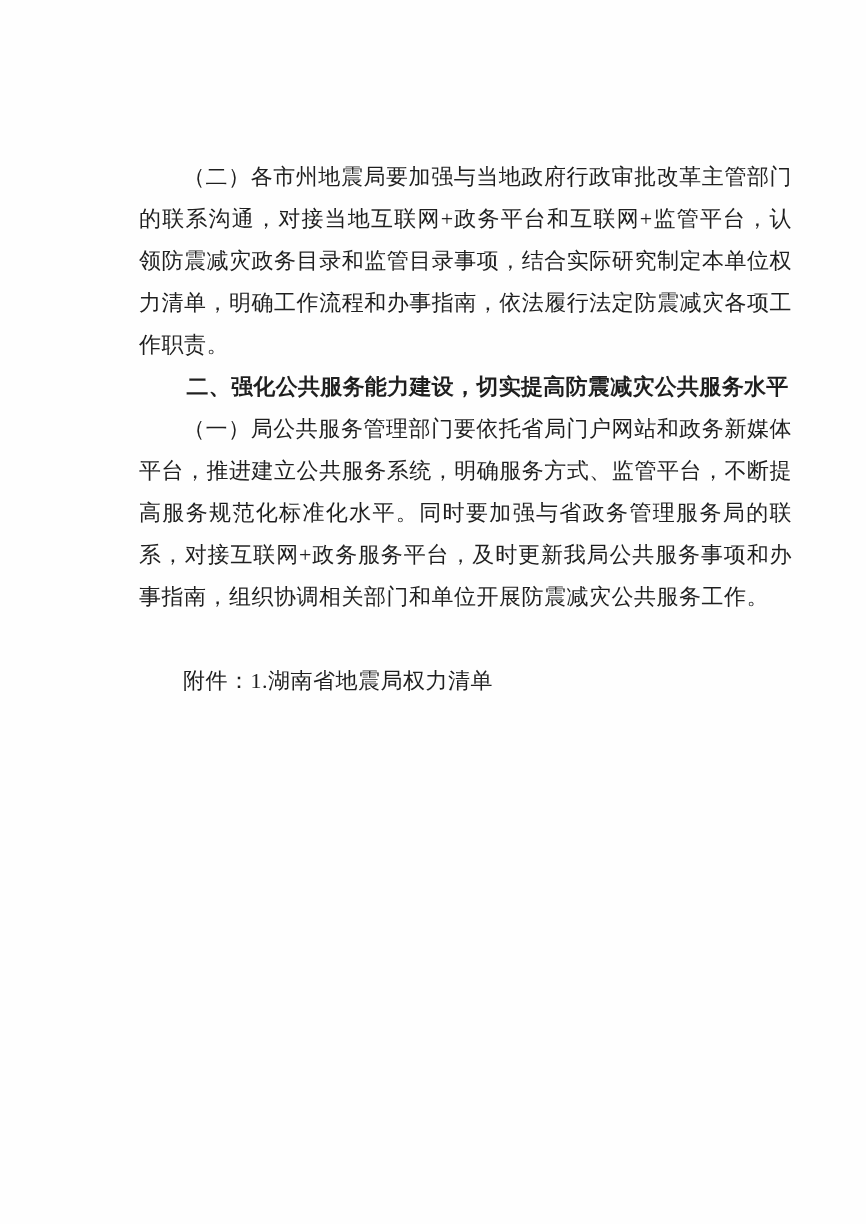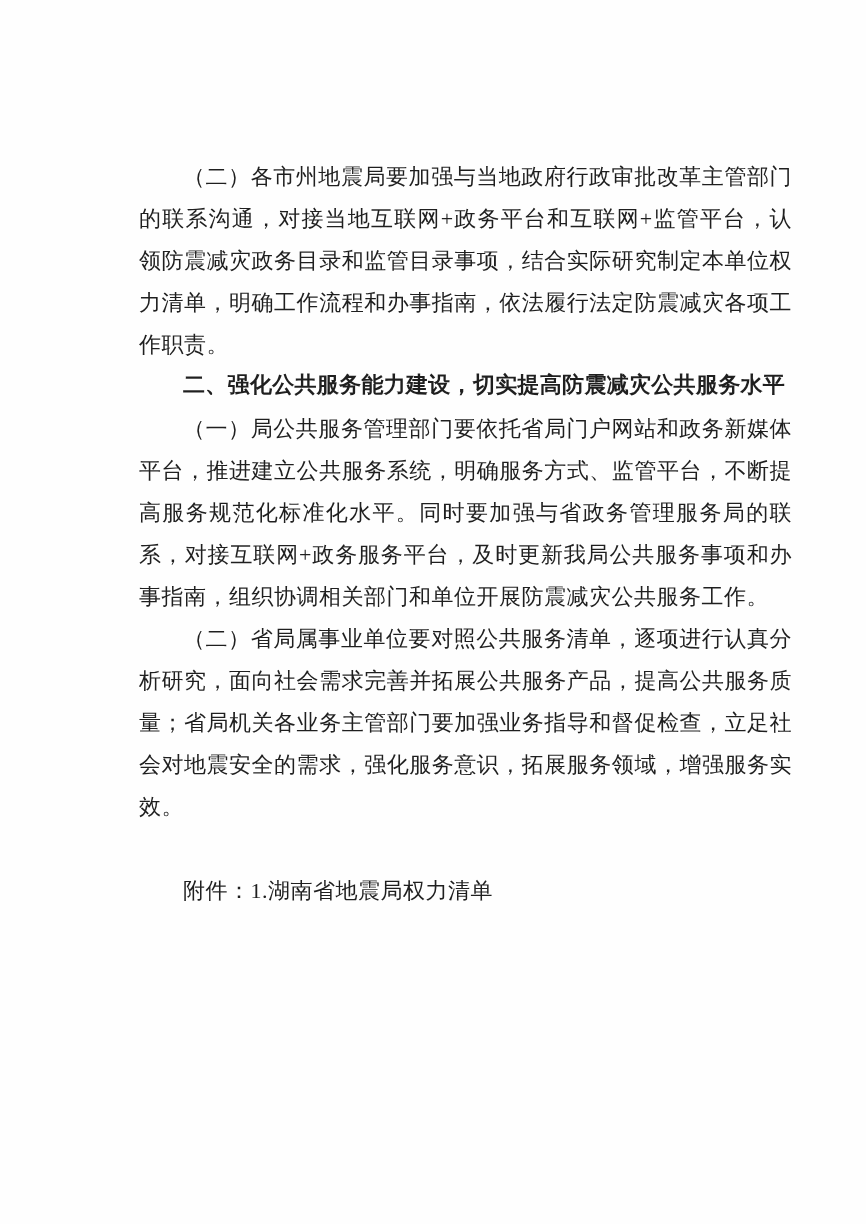--- a/index.html
+++ b/index.html
@@ -34,24 +34,24 @@
     text-align: justify;
     text-justify: inter-ideograph;
     margin-left: 36px;
   }
   .content p {
     margin: 0;
     padding: 0;
     text-indent: 2em;
   }
   .content p.section-heading {
-    font-family: Liberation Mono, monospace;
+    font-family: Liberation Serif, serif;
     font-weight: 700;
     letter-spacing: 0.3px;
-    text-align: left;
+    text-align: center;
   }
   .attachments {
     margin-top: 42px;
     padding-left: 2em;
     display: flex;
     align-items: flex-end;
     text-align: left;
   }
   .attach-label {
     flex: 0 0 auto;
@@ -69,21 +69,20 @@
 
 <div class="page">
   <div class="content">
 
     <p class="body-para">（二）各市州地震局要加强与当地政府行政审批改革主管部门的联系沟通，对接当地互联网+政务平台和互联网+监管平台，认领防震减灾政务目录和监管目录事项，结合实际研究制定本单位权力清单，明确工作流程和办事指南，依法履行法定防震减灾各项工作职责。</p>
 
     <p class="section-heading">二、强化公共服务能力建设，切实提高防震减灾公共服务水平</p>
 
     <p class="body-para">（一）局公共服务管理部门要依托省局门户网站和政务新媒体平台，推进建立公共服务系统，明确服务方式、监管平台，不断提高服务规范化标准化水平。同时要加强与省政务管理服务局的联系，对接互联网+政务服务平台，及时更新我局公共服务事项和办事指南，组织协调相关部门和单位开展防震减灾公共服务工作。</p>
 
-    <p class="body-para">（二）省局属事业单位要对照公共服务清单，逐项进行认真分析研究，面向社会需求完善并拓展公共服务产品，提高公共服务质量；省局机关各业务主管部门要加强业务指导和督促检查，立足社会对地震安全的需求，强化服务意识，拓展服务领域，增强服务实效。</p>
 
 
     <div class="attachments">
       <span class="attach-label">附件：</span>
       <div class="attach-items">
         <div class="attach-item">1.湖南省地震局权力清单</div>
       </div>
     </div>
 
   </div>

